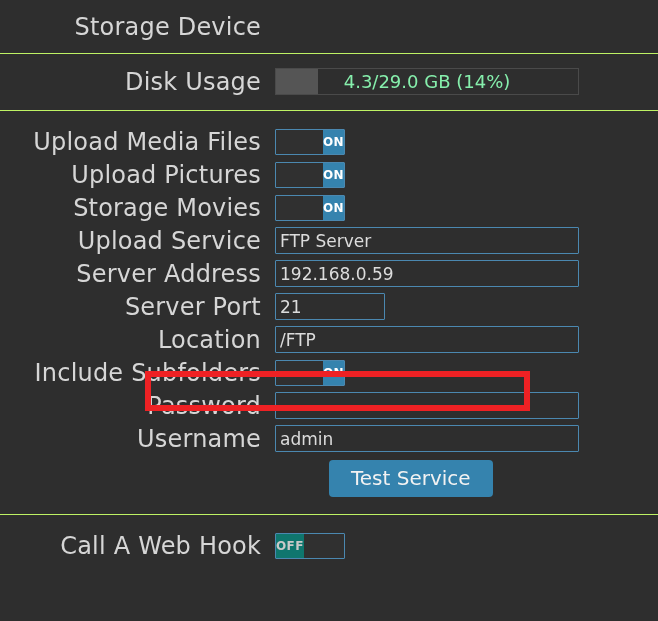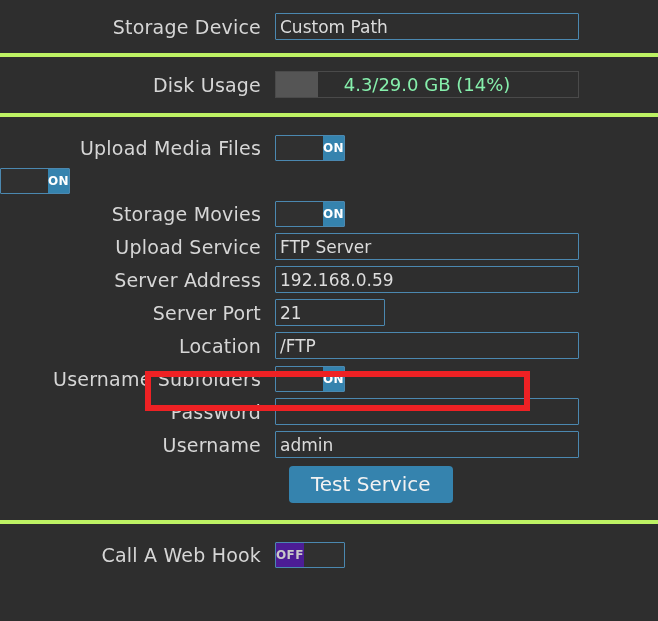--- a/index.html
+++ b/index.html
@@ -22,40 +22,40 @@
     height: 621px;
     background: #2e2e2e;
   }
 
   
   .section {
     position: relative;
     box-sizing: border-box;
   }
   .section + .section {
-    border-top: 4px solid #bef264;
+    border-top: 1px solid #bef264;
   }
   .sec-storage  { padding: 10px 0 10px 0; }
   .sec-disk     { padding: 11px 0 12px 0; }
   .sec-upload   { padding: 14px 0 13px 0; }
   .sec-webhook  { padding: 14px 8px 10px 0; }
 
   
   .row {
     display: flex;
     align-items: center;
     height: 33px;
   }
 
   .label {
     width: 275px;
     text-align: right;
     padding-right: 14px;
     box-sizing: border-box;
-    font-size: 19px;
+    font-size: 24px;
     color: #d6d6d6;
     letter-spacing: 0.2px;
     white-space: nowrap;
   }
 
   
   .field {
     box-sizing: border-box;
     height: 27px;
     width: 304px;
@@ -116,39 +116,40 @@
     width: 50%;
     display: flex;
     align-items: center;
     justify-content: center;
     font-size: 12px;
     font-weight: bold;
     letter-spacing: 0.4px;
   }
   .switch.on .half-left  { background: #303030; }
   .switch.on .half-right { background: #3583ae; color: #ffffff; }
-  .switch.off .half-left  { background: #4c1d95; color: #c9c9c9; }
+  .switch.off .half-left  { background: #0f766e; color: #c9c9c9; }
   .switch.off .half-right { background: #303030; }
 
   
   .btn {
     background: #3583ae;
     color: #f2f2f2;
     border: none;
     border-radius: 4px;
     font-family: "DejaVu Sans", "Liberation Sans", sans-serif;
     font-size: 20px;
     padding: 7px 22px;
     cursor: pointer;
     line-height: 1.15;
   }
   .btn-wrap {
     display: flex;
     align-items: center;
     height: 46px;
+    margin-left: 40px;
   }
   .btn-offset { width: 289px; }
 
   
   .annot {
     position: absolute;
     left: 145px;
     top: 371px;
     width: 385px;
     height: 40px;
@@ -160,21 +161,20 @@
 </style>
 </head>
 <body>
 
 <div class="page">
 
   <div class="section sec-storage">
 
     <div class="row">
       <div class="label">Storage Device</div>
-      <input class="field" type="text" value="Custom Path" style="">
     </div>
 
 
   </div>
 
   <div class="section sec-disk">
 
     <div class="row">
       <div class="label">Disk Usage</div>
       <div class="progress">
@@ -189,20 +189,21 @@
 
     <div class="row">
       <div class="label">Upload Media Files</div>
       <div class="switch on">
         <div class="half half-left"></div>
         <div class="half half-right">ON</div>
       </div>
     </div>
 
     <div class="row">
+      <div class="label">Upload Pictures</div>
       <div class="switch on">
         <div class="half half-left"></div>
         <div class="half half-right">ON</div>
       </div>
     </div>
 
     <div class="row">
       <div class="label">Storage Movies</div>
       <div class="switch on">
         <div class="half half-left"></div>
@@ -224,21 +225,21 @@
       <div class="label">Server Port</div>
       <input class="field narrow" type="text" value="21" style="">
     </div>
 
     <div class="row">
       <div class="label">Location</div>
       <input class="field" type="text" value="/FTP" style="">
     </div>
 
     <div class="row">
-      <div class="label">Username Subfolders</div>
+      <div class="label">Include Subfolders</div>
       <div class="switch on">
         <div class="half half-left"></div>
         <div class="half half-right">ON</div>
       </div>
     </div>
 
     <div class="row">
       <div class="label">Password</div>
       <input class="field" type="password" value="" style="">
     </div>

